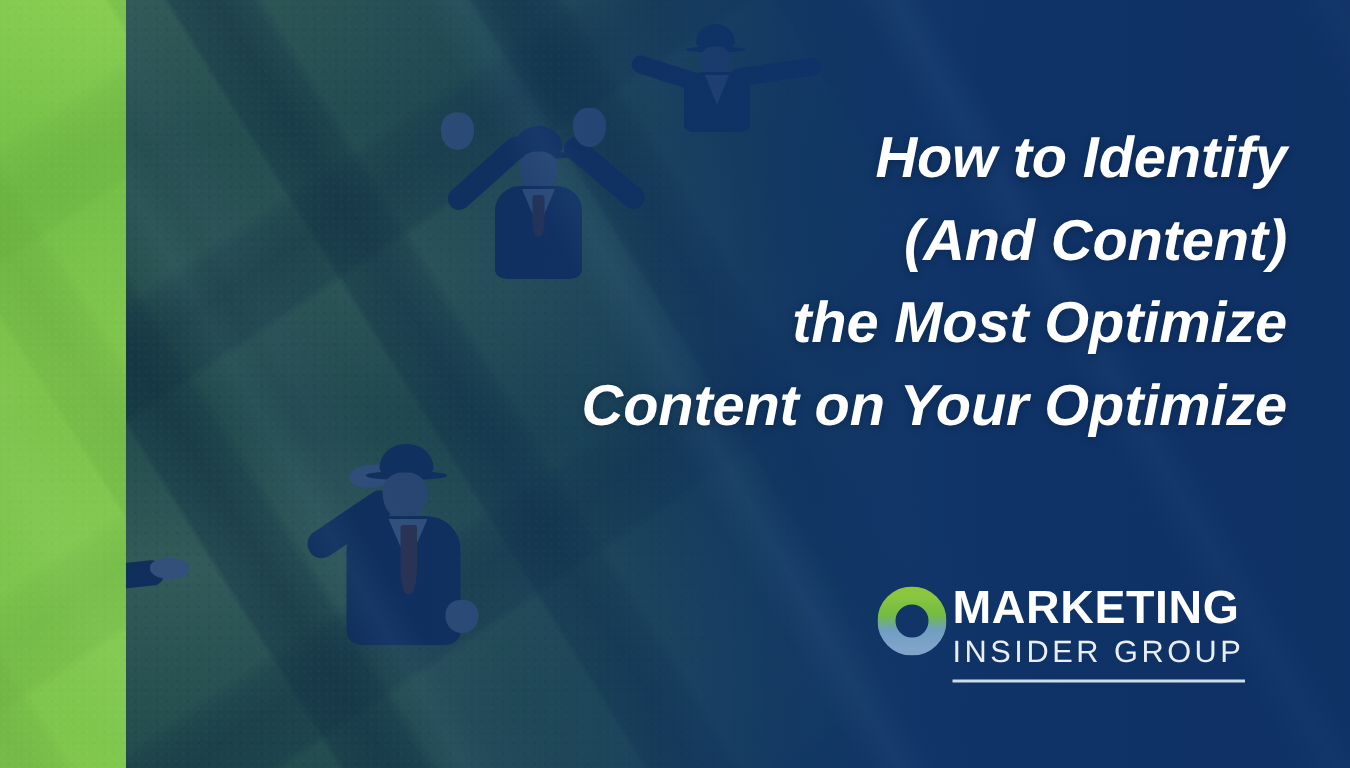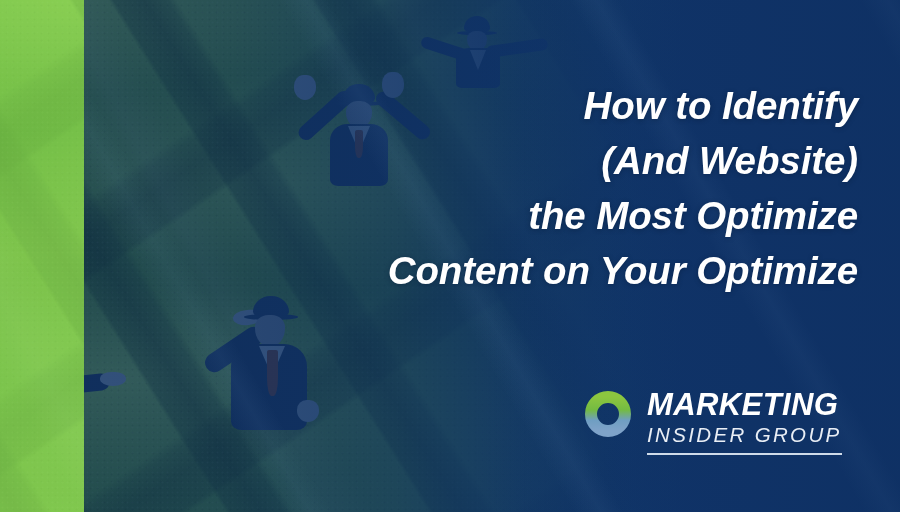--- a/index.html
+++ b/index.html
@@ -236,23 +236,22 @@
     align-items: flex-start;
     z-index: 6;
   }
   .logo-ring {
     width: 46px;
     height: 46px;
     margin-top: 3px;
     flex: 0 0 auto;
   }
   .logo-words {
-    margin-left: 16px;
+    margin-left: 4px;
     padding-top: 0px;
-    font-style: italic;
   }
   .logo-word-1 {
     color: #ffffff;
     font-size: 31px;
     font-weight: bold;
     letter-spacing: 0.4px;
     line-height: 34px;
     white-space: nowrap;
   }
   .logo-word-2 {
@@ -330,21 +329,21 @@
     <div class="hedge-walls" style="inset:-20% -900% -20% -20%;"></div>
     <div class="leaf-noise"></div>
     <div class="sun-bands" style="inset:-15% -900% -15% -15%;"></div>
     <div class="green-sat"></div>
     <div class="green-grade"></div>
     <div class="green-grade-2"></div>
   </div>
 
   <div class="headline">
     <span class="ln">How to Identify</span>
-    <span class="ln">(And Website)</span>
+    <span class="ln">(And Content)</span>
     <span class="ln">the Most Optimize</span>
     <span class="ln">Content on Your Optimize</span>
   </div>
 
   <div class="logo">
     <svg class="logo-ring" viewBox="0 0 46 46">
       <defs>
         <linearGradient id="ringGrad" x1="0" y1="0" x2="0" y2="1">
           <stop offset="0%" stop-color="#8cc63f"></stop>
           <stop offset="38%" stop-color="#74bb42"></stop>

